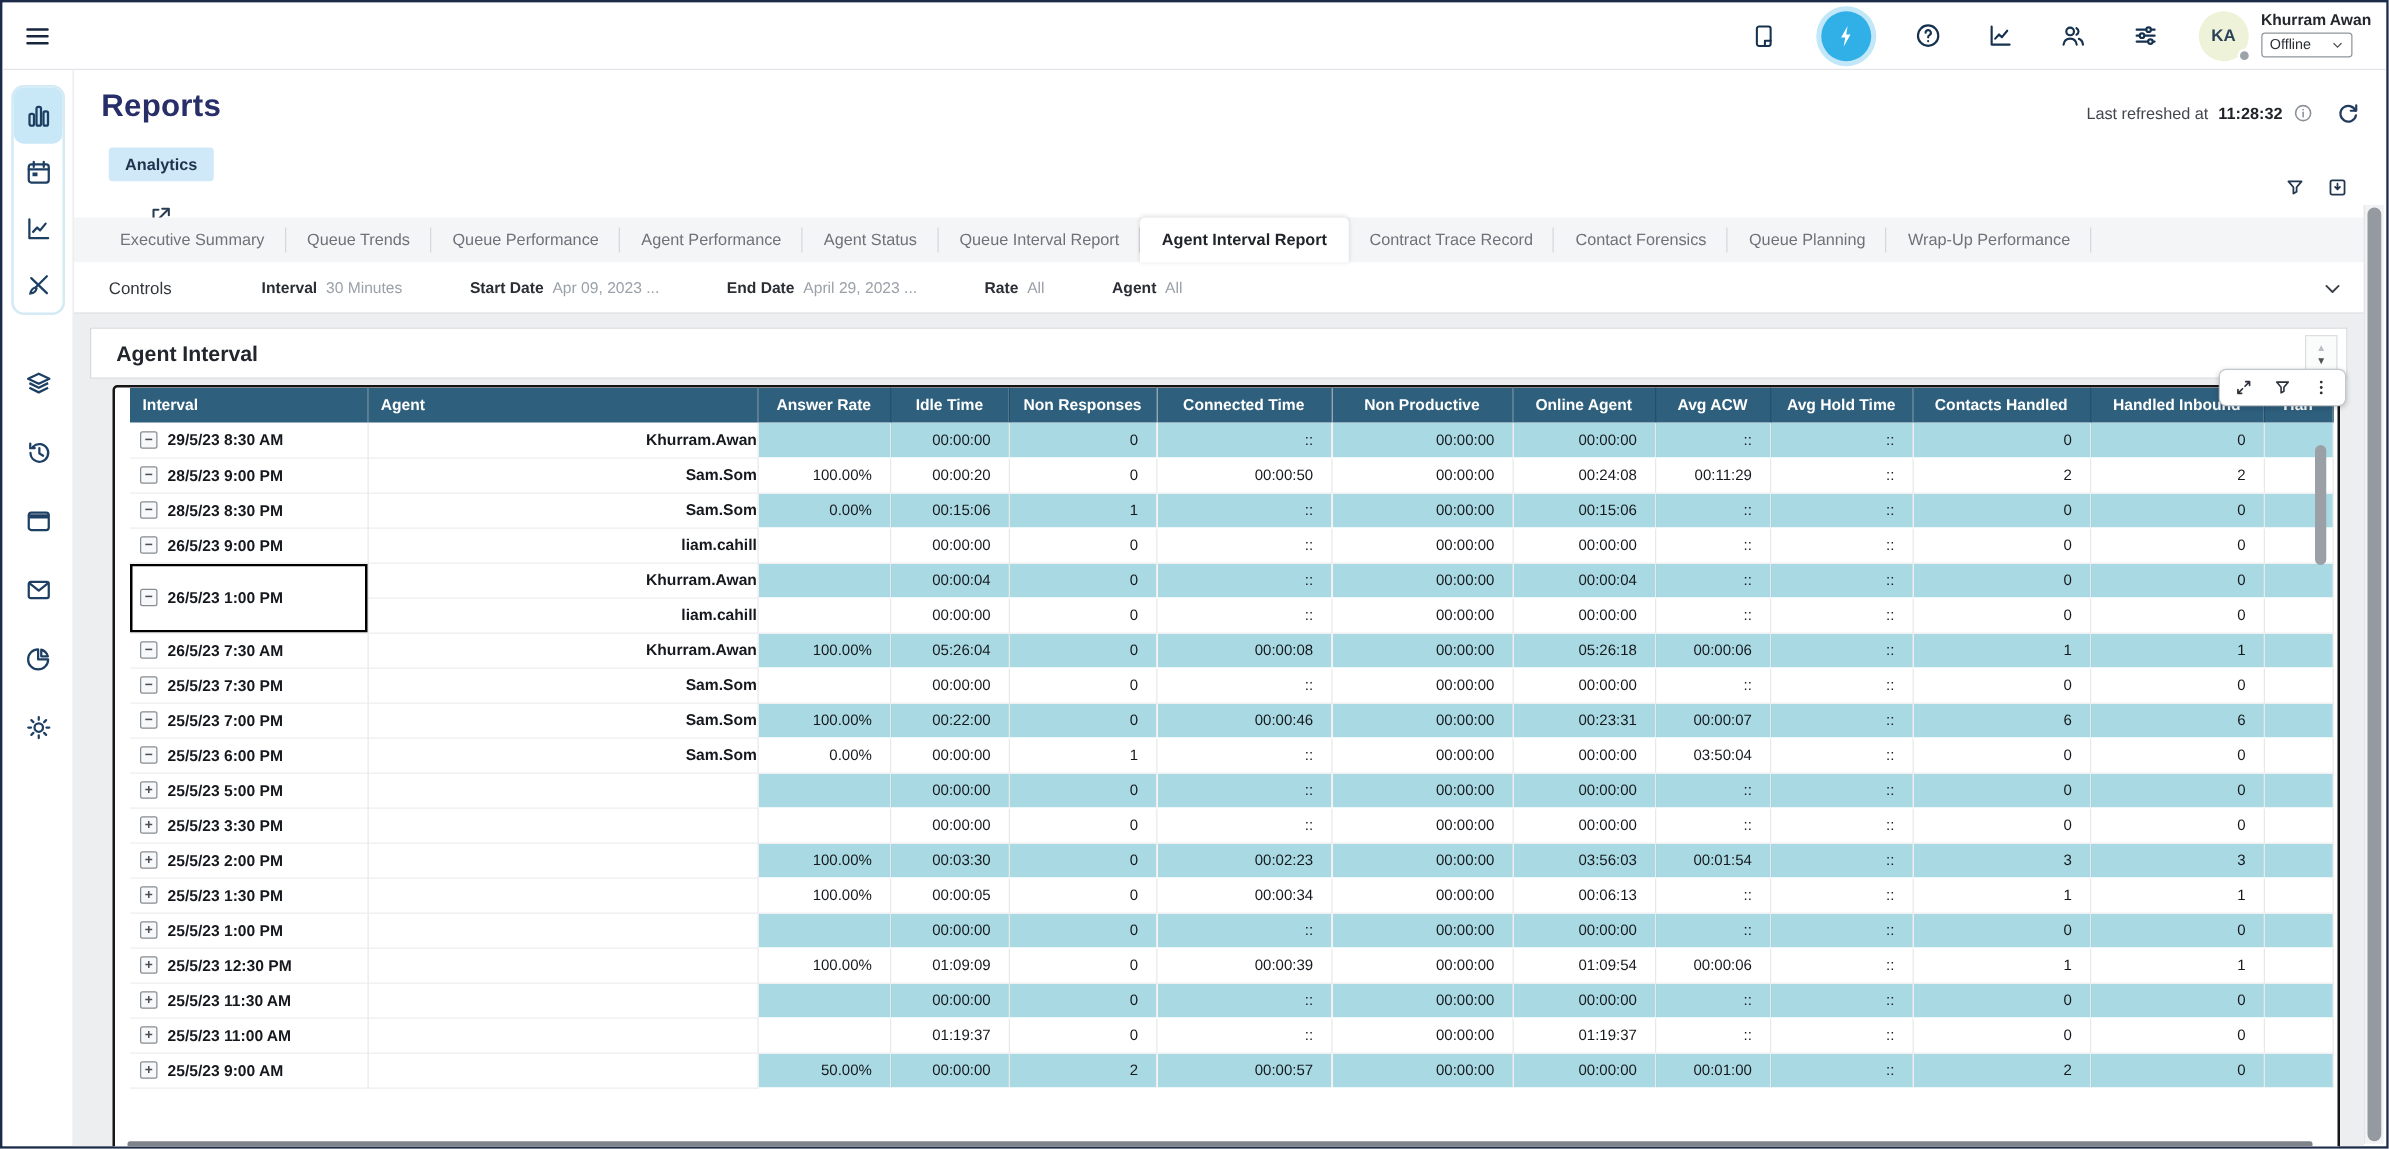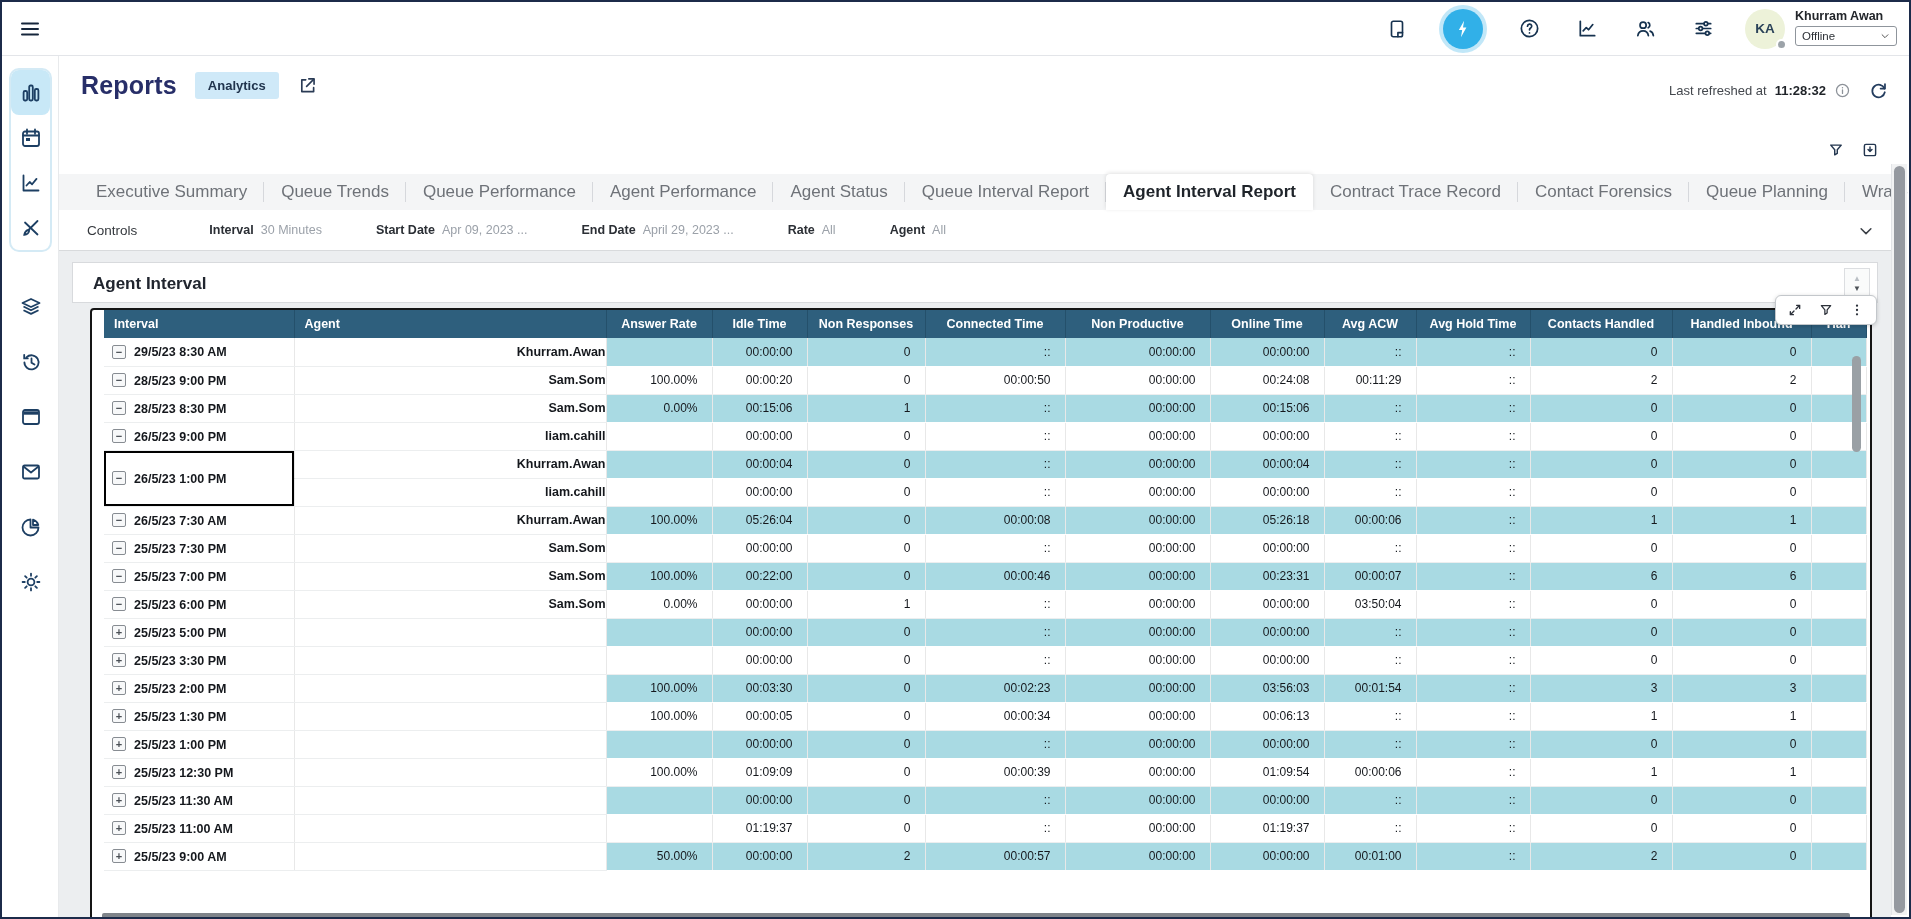--- a/index.html
+++ b/index.html
@@ -14,55 +14,55 @@
   .tb-icons { margin-left:auto; display:flex; align-items:center; gap:34px; margin-right:30px; }
   .tb-icon { width:24px; height:24px; color:#16324f; display:flex; align-items:center; justify-content:center; cursor:pointer; }
   .tb-icon.active-wrap { width:40px; height:40px; border-radius:50%; background:#31b0e8;
             box-shadow:0 0 0 4px rgba(49,176,232,.3); }
   .user-block { display:flex; align-items:flex-start; gap:10px; margin-right:12px; }
   .avatar { position:relative; width:40px; height:40px; border-radius:50%; background:#edf2d9;
             color:#2b4359; font-weight:bold; font-size:13.5px; display:flex; align-items:center; justify-content:center; }
   .presence-dot { position:absolute; right:-2px; bottom:-1px; width:11px; height:11px; border-radius:50%;
             background:#9ca3a9; border:2px solid #fff; }
   .user-name { font-size:12.5px; font-weight:bold; color:#23262b; line-height:14px; }
-  .status-select { margin-top:3px; width:102px; height:20px; border:1px solid #8f959c; border-radius:3px;
+  .status-select { margin-top:3px; width:73px; height:20px; border:1px solid #8f959c; border-radius:3px;
             background:#fff; font-size:11.5px; color:#2c3036; display:flex; align-items:center;
             justify-content:space-between; padding:0 6px; cursor:pointer; }
 
   
   .sidebar { position:absolute; left:0; top:54px; bottom:0; width:57px; background:#fff;
              border-right:1px solid #e8eaec; z-index:10; }
   .side-group { position:absolute; left:7px; top:12px; width:43px; border:2px solid #d4eaf5; border-radius:10px; }
   .side-slot { width:100%; height:45px; display:flex; align-items:center; justify-content:center;
                color:#1d3f63; cursor:pointer; }
   .side-slot.active { background:#c8e8f7; border-radius:8px; }
   .side-icons { position:absolute; top:239px; left:0; width:57px; display:flex; flex-direction:column;
                 align-items:center; gap:31px; }
   .side-icons .s-icon { color:#1d3f63; cursor:pointer; height:24px; }
 
   
   .main { position:absolute; left:57px; top:54px; right:0; bottom:0; background:#fff; }
 
   .report-header { position:relative; height:62px; }
-  .rh-left { position:absolute; left:22px; top:15px; display:flex; align-items:center; gap:18px; }
+  .rh-left { position:absolute; left:22px; top:15px; display:flex; align-items:center; gap:18px;flex-direction:column; }
   .page-title { font-size:25px; font-weight:bold; color:#272e68; letter-spacing:.2px; }
   .badge { background:#cfe9f8; color:#20344d; font-size:13px; font-weight:bold; padding:6px 13px; border-radius:3px; }
   .ext-link { color:#2a3b55; cursor:pointer; }
   .rh-right { position:absolute; right:58px; top:26px; display:flex; align-items:center; gap:8px;
               font-size:13px; color:#43474d; }
   .rh-right b { color:#1f2328; }
   .info-icon { color:#8d9299; }
   .refresh-icon { position:absolute; right:20px; top:24px; color:#233c5e; cursor:pointer; }
 
   .top-actions { position:absolute; right:30px; top:85px; display:flex; gap:16px; color:#23364f; z-index:6; }
   .top-actions span { cursor:pointer; }
 
   .tabs { position:absolute; left:0; right:18px; top:118px; height:36px; background:#f4f5f6;
           display:flex; align-items:stretch; padding-left:20px; }
-  .tab { position:relative; padding:0 17px; line-height:36px; font-size:17px; color:#6e7278;
+  .tab { position:relative; padding:0 17px; line-height:36px; font-size:13px; color:#6e7278;
          white-space:nowrap; cursor:pointer; }
   .tab:not(.active)::after { content:""; position:absolute; right:0; top:8px; width:1px; height:20px; background:#d6d8dc; }
   .tab.active { background:#fff; font-weight:bold; color:#1f242a; border-radius:4px 4px 0 0;
          box-shadow:0 -1px 4px rgba(0,0,0,.12); z-index:2; }
 
   .controls { position:absolute; left:0; right:18px; top:154px; height:41px; background:#fff;
               border-bottom:1px solid #d8dadc; display:flex; align-items:center; padding-left:28px; }
   .controls-label { font-size:13.5px; color:#34383d; margin-right:72px; cursor:pointer; }
   .controls-filters { display:flex; gap:54px; }
   .filter { display:flex; gap:7px; font-size:12.5px; cursor:pointer; white-space:nowrap; }
@@ -401,21 +401,21 @@
           </colgroup>
           <thead>
               <tr>
                 <th class="al-left">Interval</th>
                 <th class="al-left">Agent</th>
                 <th class="al-center">Answer Rate</th>
                 <th class="al-center">Idle Time</th>
                 <th class="al-center">Non Responses</th>
                 <th class="al-center">Connected Time</th>
                 <th class="al-center">Non Productive</th>
-                <th class="al-center">Online Time</th>
+                <th class="al-center">Online Agent</th>
                 <th class="al-center">Avg ACW</th>
                 <th class="al-center">Avg Hold Time</th>
                 <th class="al-center">Contacts Handled</th>
                 <th class="al-center">Handled Inbound</th>
                 <th class="al-center">Han</th>
               </tr>
             </thead>
           <tbody>
               <tr>
                 <td class="c-interval"><span class="expander">−</span><span class="date-txt">29/5/23 8:30 AM</span></td>

